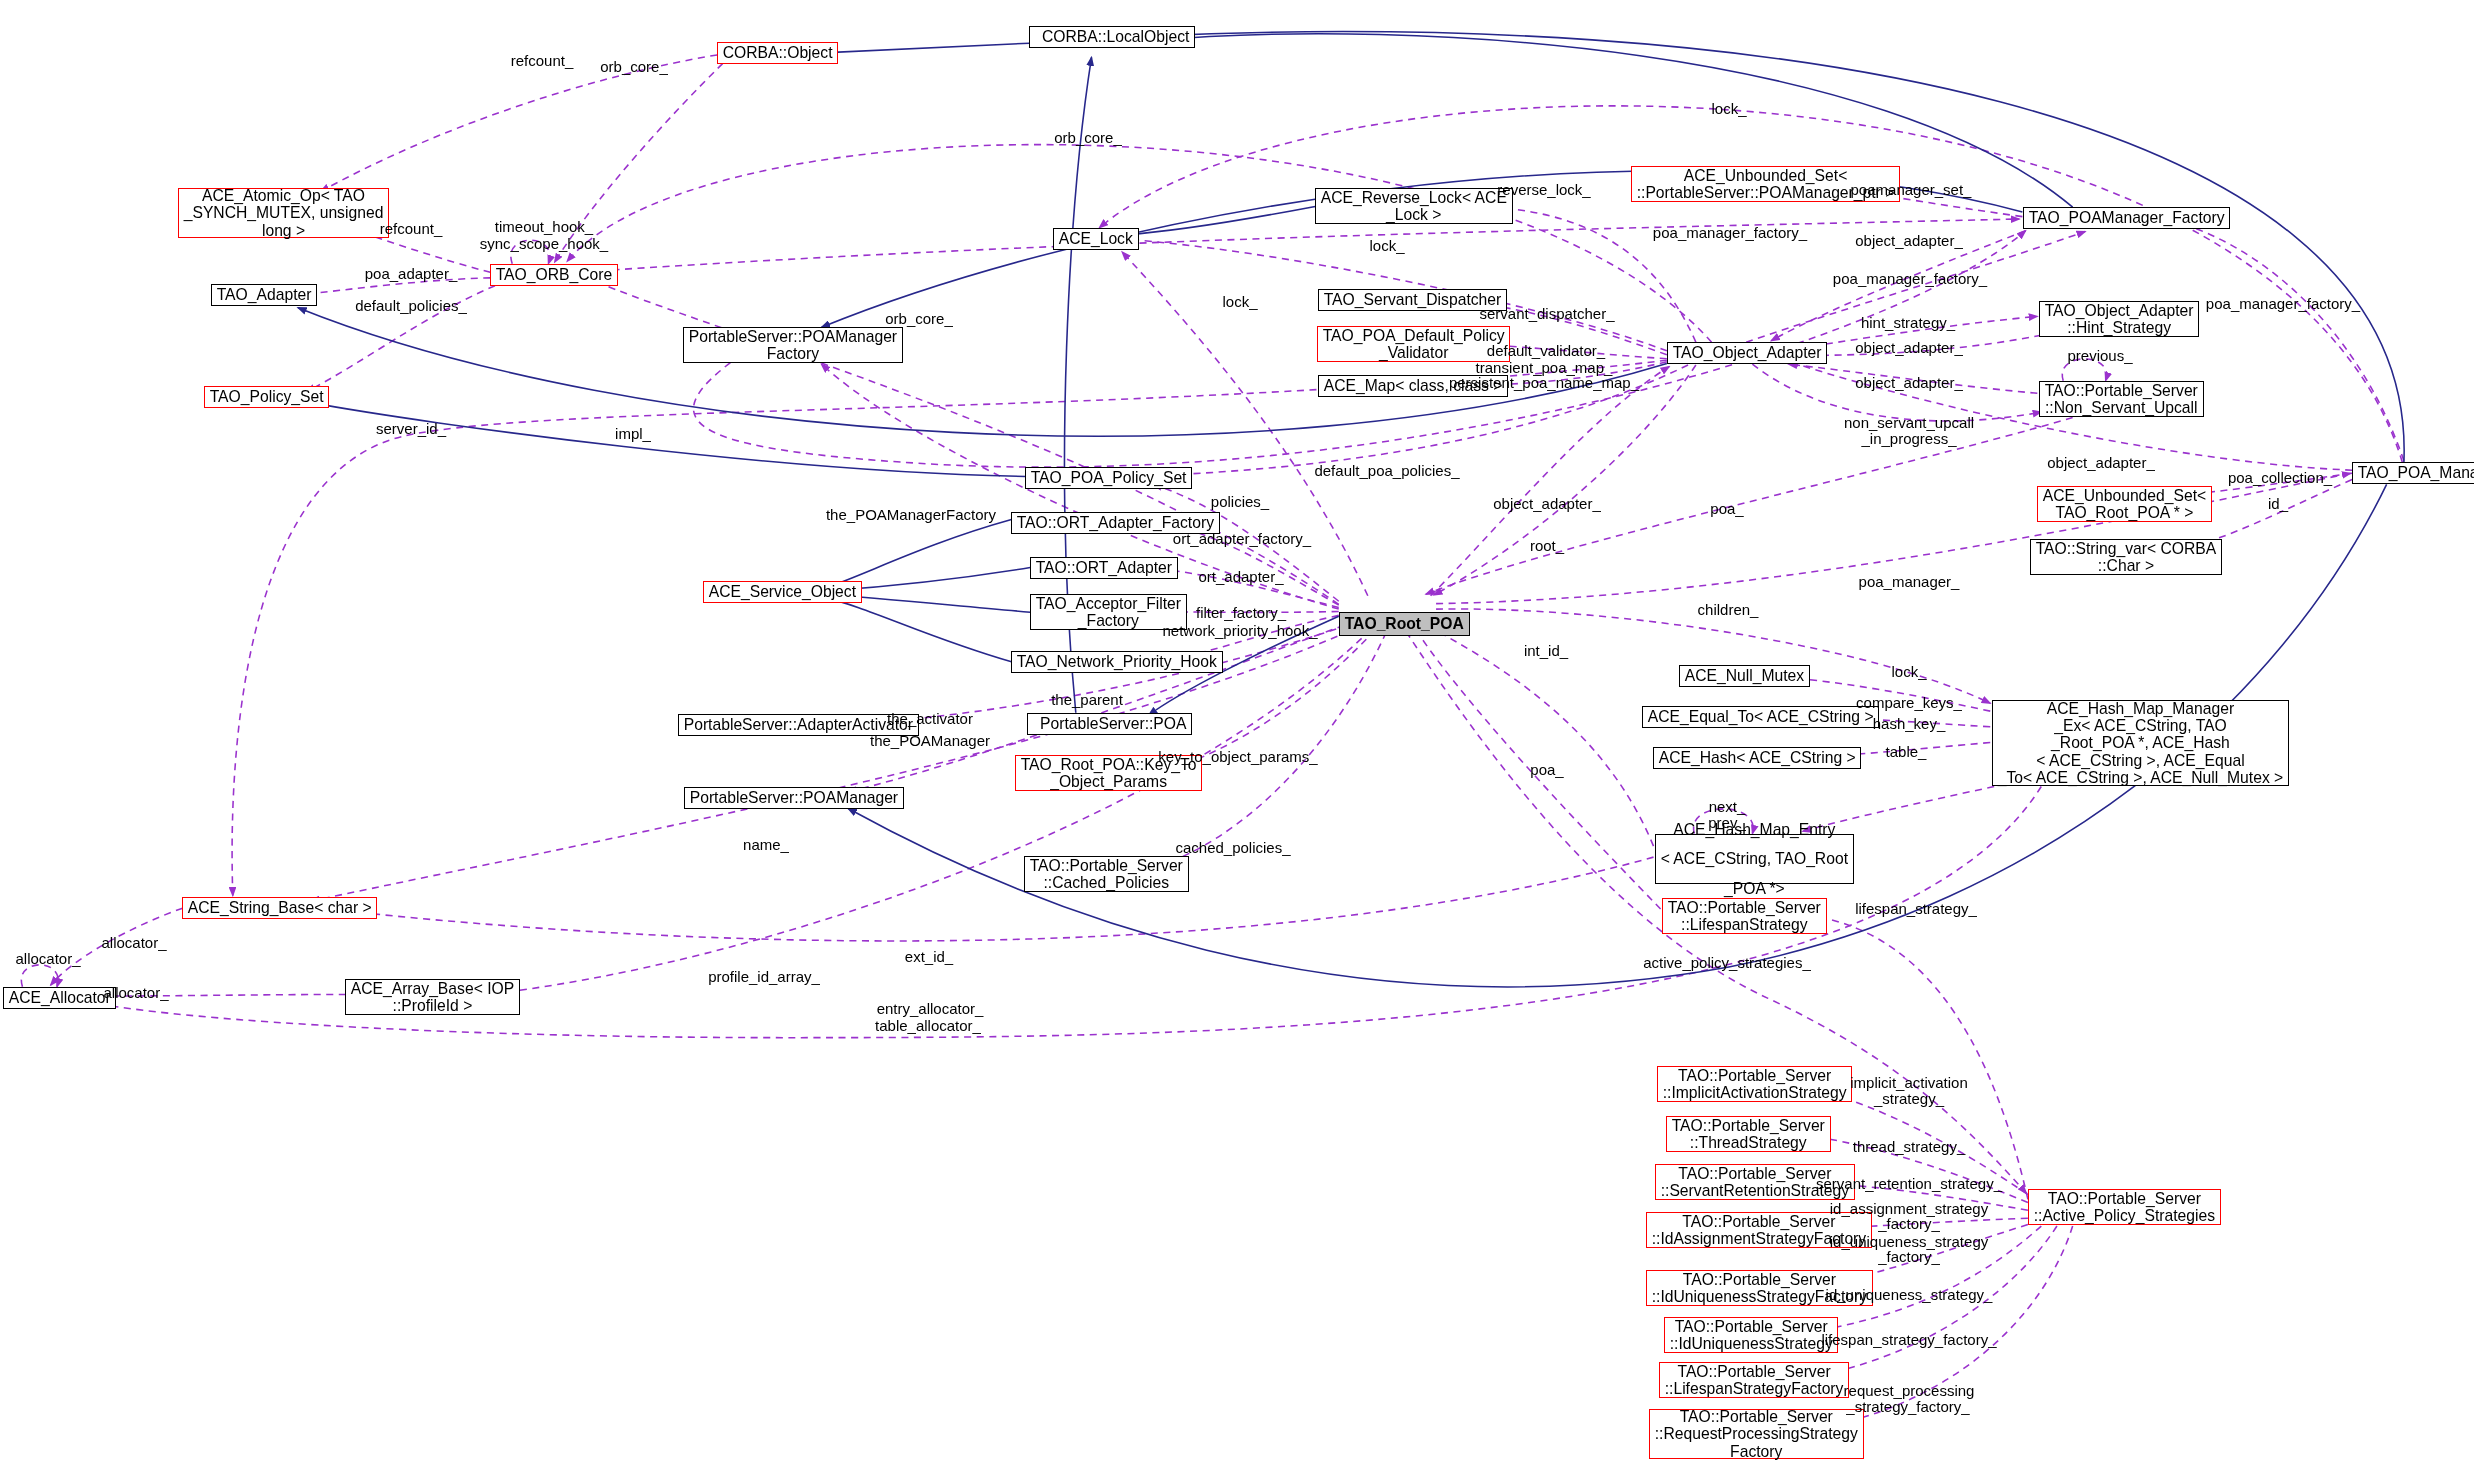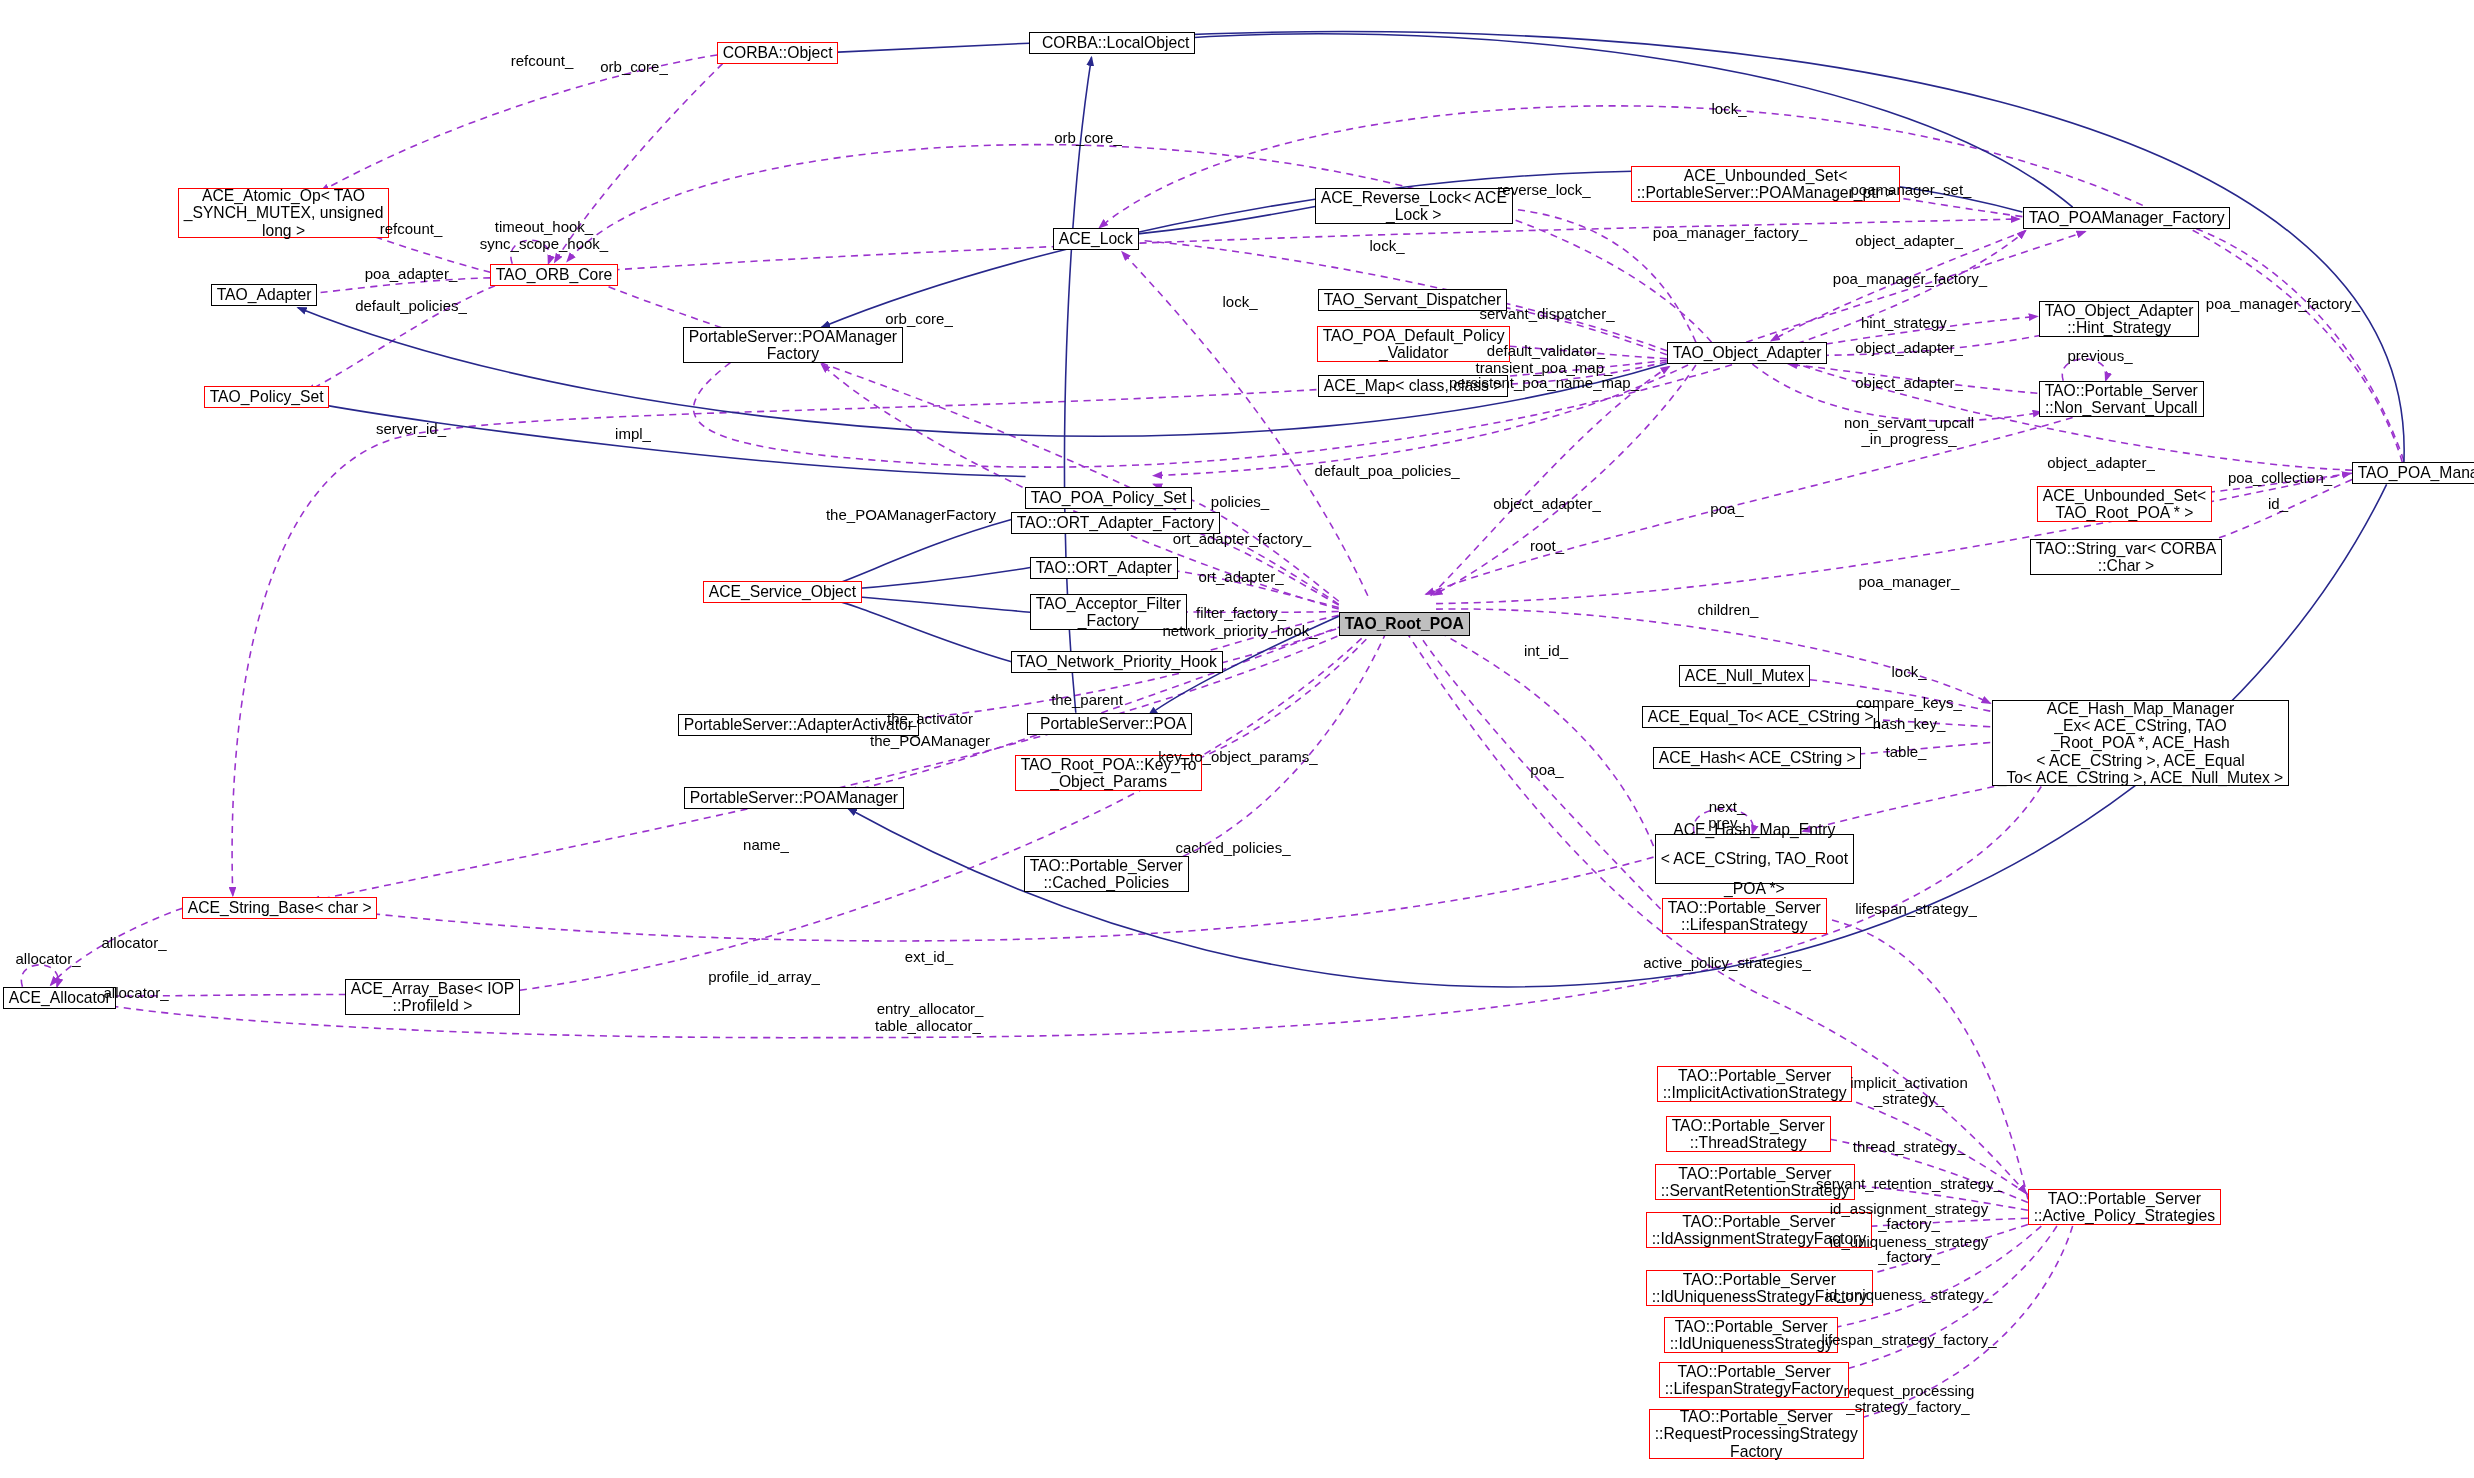--- a/index.html
+++ b/index.html
@@ -112,21 +112,21 @@
         <path d="M3062,589 C3082,122 2202,12 1464,46" fill="none" stroke="#27278b" stroke-width="2" marker-end="url(#arrow-s)"></path>
         <path d="M1370,908 C1340,602 1362,252 1390,73" fill="none" stroke="#27278b" stroke-width="2" marker-end="url(#arrow-s)"></path>
         <path d="M1705,785 C1600,832 1502,882 1463,911" fill="none" stroke="#27278b" stroke-width="2" marker-end="url(#arrow-s)"></path>
         <path d="M3040,617 C2902,902 2602,1152 2202,1232 C1702,1322 1302,1152 1080,1030" fill="none" stroke="#27278b" stroke-width="2" marker-end="url(#arrow-s)"></path>
       </g>
   </svg>
   <div id="nodes-layer">
       <div class="node red" style="left: 717px; top: 42px; min-width: 91px; height: 22px;">
         <div>CORBA::Object</div>
       </div>
-      <div class="node" style="left: 1029px; top: 32px; min-width: 117px; height: 22px; padding-left: 12px;">
+      <div class="node" style="left: 1029px; top: 26px; min-width: 117px; height: 22px; padding-left: 12px;">
         <div>CORBA::LocalObject</div>
       </div>
       <div class="node red" style="left: 178px; top: 188px; min-width: 150px; height: 50px;">
         <div>ACE_Atomic_Op&lt; TAO</div>
         <div>_SYNCH_MUTEX, unsigned</div>
         <div>long &gt;</div>
       </div>
       <div class="node red" style="left: 490px; top: 264px; min-width: 97px; height: 22px;">
         <div>TAO_ORB_Core</div>
       </div>
@@ -179,21 +179,21 @@
         <div>TAO_POA_Manager</div>
       </div>
       <div class="node red" style="left: 2037px; top: 486px; min-width: 126px; height: 36px;">
         <div>ACE_Unbounded_Set&lt;</div>
         <div>TAO_Root_POA * &gt;</div>
       </div>
       <div class="node" style="left: 2030px; top: 539px; min-width: 143px; height: 36px;">
         <div>TAO::String_var&lt; CORBA</div>
         <div>::Char &gt;</div>
       </div>
-      <div class="node" style="left: 1025px; top: 467px; min-width: 125px; height: 22px; margin-top: 20px;">
+      <div class="node" style="left: 1025px; top: 467px; min-width: 125px; height: 22px;">
         <div>TAO_POA_Policy_Set</div>
       </div>
       <div class="node" style="left: 1011px; top: 512px; min-width: 155px; height: 22px;">
         <div>TAO::ORT_Adapter_Factory</div>
       </div>
       <div class="node" style="left: 1030px; top: 557px; min-width: 115px; height: 22px;">
         <div>TAO::ORT_Adapter</div>
       </div>
       <div class="node" style="left: 1030px; top: 594px; min-width: 115px; height: 36px;">
         <div>TAO_Acceptor_Filter</div>

